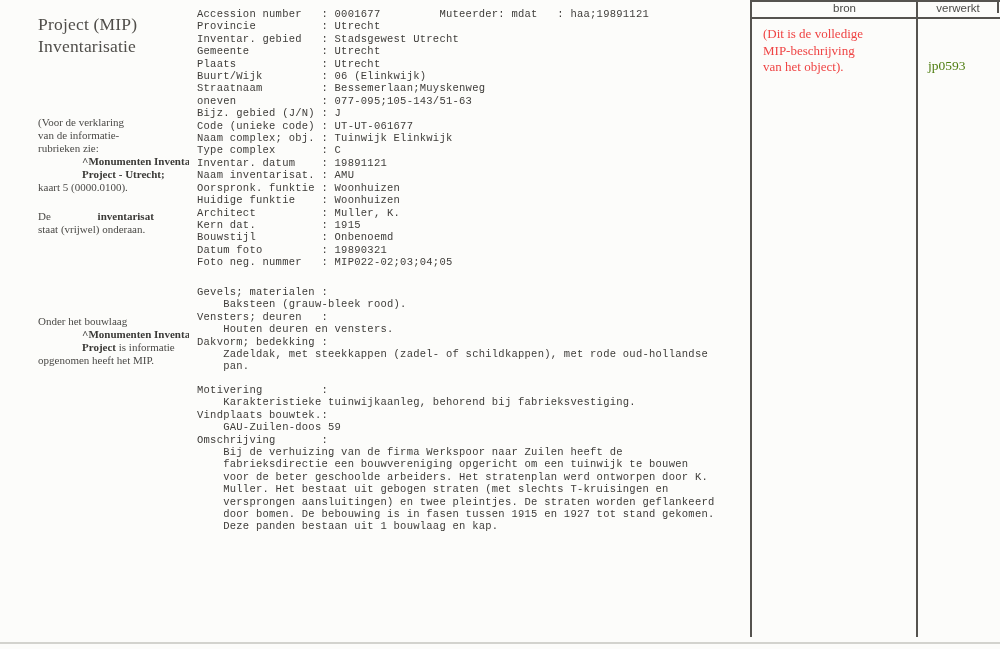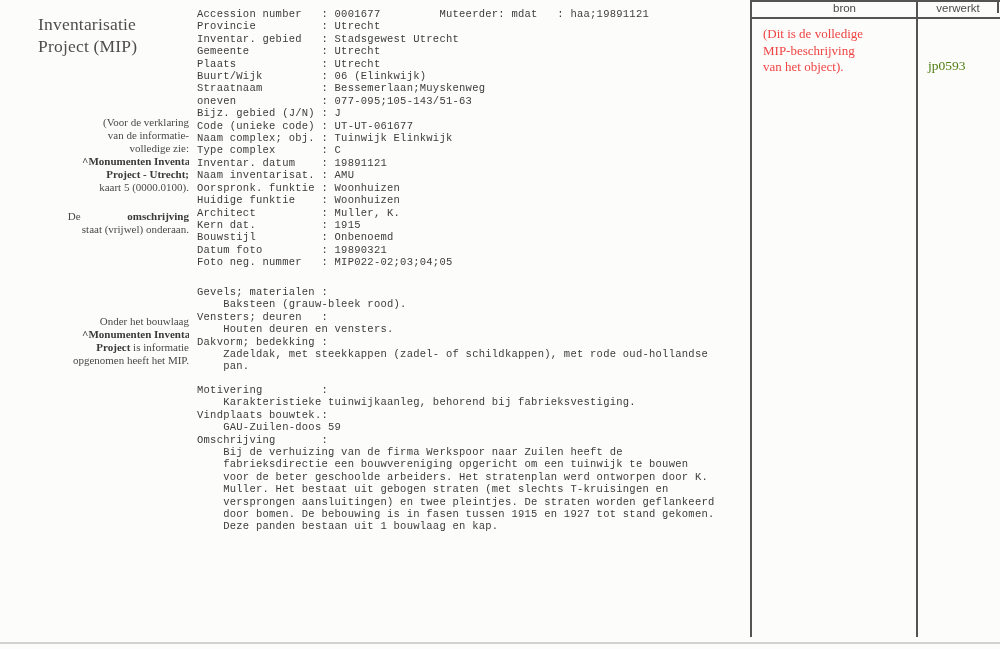--- a/index.html
+++ b/index.html
@@ -7,21 +7,21 @@
     position:relative;width:1000px;height:649px;overflow:hidden;
     background:#fcfcfa;font-family:"Liberation Serif",serif;color:#413f3c;
   }
   
   .title{
     position:absolute;left:38px;top:13px;width:155px;
     font-size:17.5px;line-height:22px;color:#504e4a;letter-spacing:.2px;
   }
   .note{
     position:absolute;left:38px;width:151px;overflow:hidden;
-    font-size:11px;line-height:13px;color:#4a4946;text-align:right;
+    font-size:11px;line-height:13px;color:#4a4946;
   }
   .note div{white-space:nowrap;}
   .note b{color:#3b3a37;margin-left:44px;}
   
   pre.tw{
     position:absolute;left:197px;margin:0;
     font-family:"Liberation Mono","DejaVu Sans Mono",monospace;
     font-size:10.5px;line-height:12.4px;letter-spacing:.25px;color:#3e3c39;
   }
   
@@ -41,33 +41,33 @@
     font-size:13.5px;color:#4d7c0f;
   }
   .scanedge{position:absolute;left:0;top:642px;width:1000px;height:2px;background:#d3d3ce;}
 </style>
 </head>
 <body>
 
 <div class="page">
 
   <div class="title">
+    <div>Project (MIP)</div>
     <div>Inventarisatie</div>
-    <div>Project (MIP)</div>
   </div>
   <div class="note" style="top:116px">
       <div><span>(Voor de verklaring</span></div>
       <div><span>van de informatie-</span></div>
-      <div><span>volledige zie:</span></div>
+      <div><span>rubrieken zie:</span></div>
       <div><b>^Monumenten Inventarisatie</b></div>
       <div><b>Project - Utrecht;</b></div>
       <div><span>kaart 5 (0000.0100).</span></div>
     </div>
   <div class="note" style="top:210px">
-      <div><span>De </span><b>omschrijving</b></div>
+      <div><span>De </span><b>inventarisat</b></div>
       <div><span>staat (vrijwel) onderaan.</span></div>
     </div>
   <div class="note" style="top:315px">
       <div><span>Onder het bouwlaag</span></div>
       <div><b>^Monumenten Inventarisatie</b></div>
       <div><b>Project</b><span> is informatie</span></div>
       <div><span>opgenomen heeft het MIP.</span></div>
     </div>
 
   <pre class="tw" style="top:8px">Accession number   : 0001677         Muteerder: mdat   : haa;19891121

